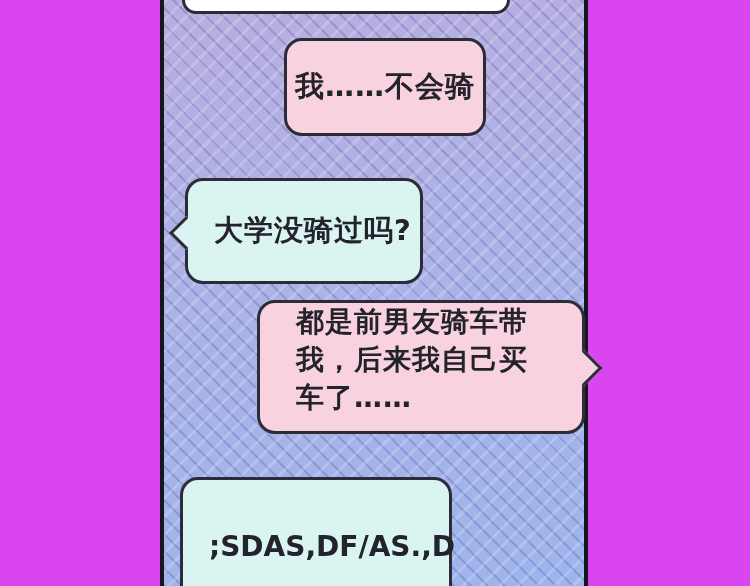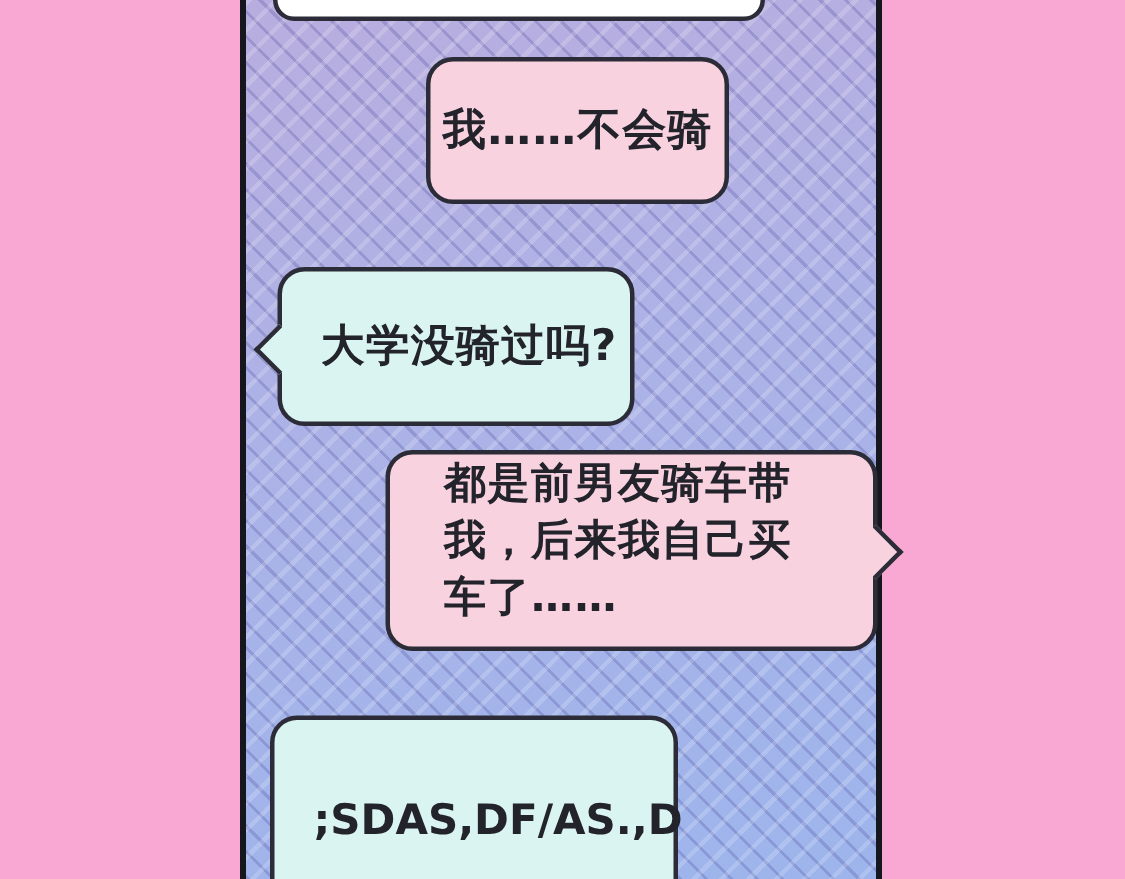--- a/index.html
+++ b/index.html
@@ -1,20 +1,20 @@
 <!DOCTYPE html>
 <html><head>
 <meta charset="utf-8">
 <style>
   html, body { margin: 0; padding: 0; background: #ffffff; }
   .stage {
     position: relative;
     width: 750px;
     height: 586px;
-    background: #f9a8d4;
+    background: #d946ef;
     overflow: hidden;
     font-family: "DejaVu Sans", "Liberation Sans", sans-serif;
   }
   
   .panel {
     position: absolute;
     left: 160px;
     top: 0;
     width: 428px;
     height: 586px;

